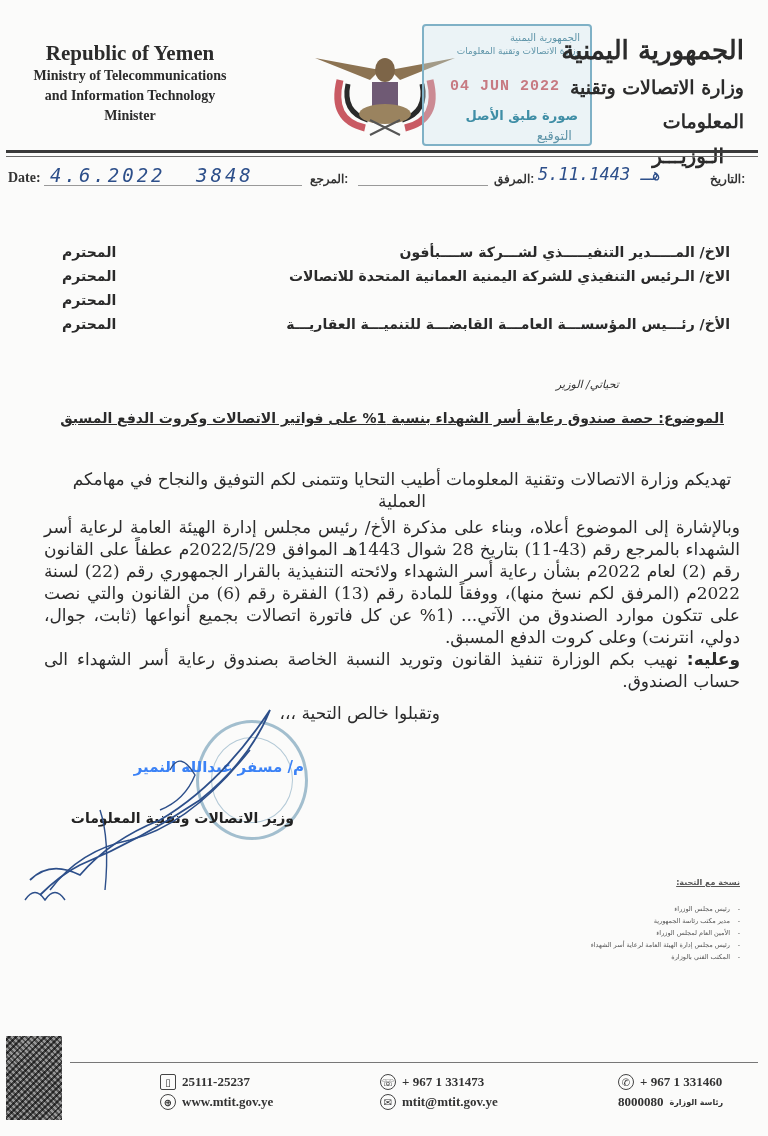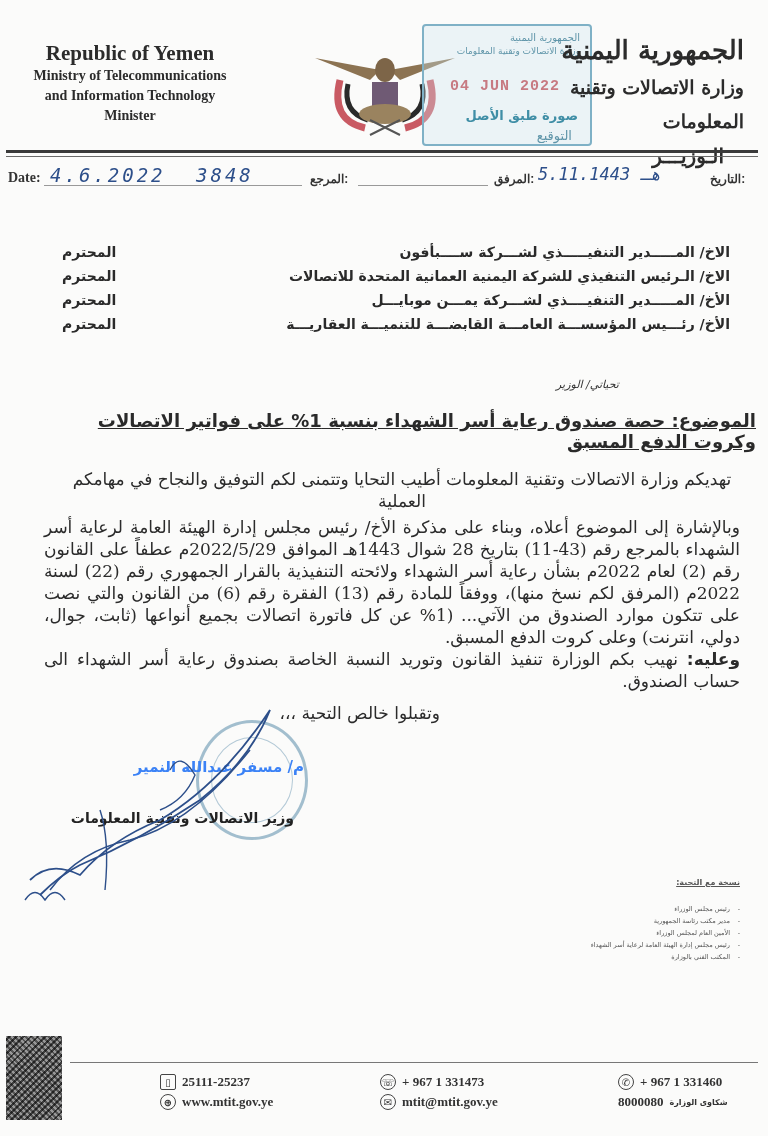--- a/index.html
+++ b/index.html
@@ -36,21 +36,21 @@
   .ref-line { position: absolute; height: 1px; top: 22px; background: #999; }
 
   
   .recips { position: absolute; left: 40px; top: 244px; width: 690px; }
   .recip { position: relative; height: 24px; direction: rtl; }
   .recip .to { position: absolute; right: 0; top: 0; font-family: "DejaVu Sans", sans-serif; font-weight: bold; font-size: 14px; color: #2a2a2a; }
   .recip .resp { position: absolute; left: 22px; top: 0; font-family: "DejaVu Sans", sans-serif; font-weight: bold; font-size: 14px; color: #2a2a2a; }
 
   .minute-note { position: absolute; left: 556px; top: 378px; font-size: 11px; color: #333; font-style: italic; direction: rtl; }
 
-  .subject { position: absolute; left: 56px; top: 410px; width: 700px; text-align: right; direction: rtl; font-family: "DejaVu Sans", sans-serif; font-weight: bold; font-size: 18px; color: #2a2a2a; text-decoration: underline; }
+  .subject { position: absolute; left: 24px; top: 410px; width: 700px; text-align: right; direction: rtl; font-family: "DejaVu Sans", sans-serif; font-weight: bold; font-size: 14px; color: #2a2a2a; text-decoration: underline; }
 
   .body { position: absolute; left: 44px; top: 468px; width: 696px; direction: rtl; text-align: justify; font-family: "DejaVu Serif", serif; font-size: 17px; color: #2b2b2b; }
   .body p { line-height: 22px; }
   .body .greet { text-align: center; padding-left: 20px; margin-bottom: 4px; }
   .body .para { text-indent: 0; }
   .body .therefore b { font-weight: bold; font-family: "DejaVu Sans", sans-serif; }
   .body .closing { text-align: right; padding-right: 300px; margin-top: 10px; }
 
   
   .sig-name { position: absolute; left: 44px; top: 758px; width: 260px; text-align: right; direction: rtl; font-family: "DejaVu Sans", sans-serif; font-weight: bold; font-size: 15px; color: #3b82f6; }
@@ -134,21 +134,20 @@
   <div class="recips">
     <div class="recip">
       <span class="to">الاخ/ المـــــدير التنفيـــــذي لشـــركة ســــبأفون</span>
       <span class="resp">المحترم</span>
     </div>
     <div class="recip">
       <span class="to">الاخ/ الـرئيس التنفيذي للشركة اليمنية العمانية المتحدة للاتصالات</span>
       <span class="resp">المحترم</span>
     </div>
     <div class="recip">
-      <span class="to">الأخ/ المـــــدير التنفيــــذي لشـــركة يمـــن موبايـــل</span>
       <span class="resp">المحترم</span>
     </div>
     <div class="recip">
       <span class="to">الأخ/ رئـــيس المؤسســـة العامـــة القابضـــة للتنميـــة العقاريـــة</span>
       <span class="resp">المحترم</span>
     </div>
   </div>
 
   <div class="minute-note">تحياتي/ الوزير</div>
 
@@ -210,17 +209,17 @@
       </div>
   </div>
 
   <div class="foot-col" style="left:618px;">
     <div class="foot-row">
         <span class="ic">✆</span>
         <span>+ 967  1  331460</span>
       </div>
     <div class="foot-row">
         <span>8000080</span>
-        <span class="ar">شكاوى الوزارة</span>
+        <span class="ar">رئاسة الوزارة</span>
       </div>
   </div>
 
 </div>
 
 </body></html>

